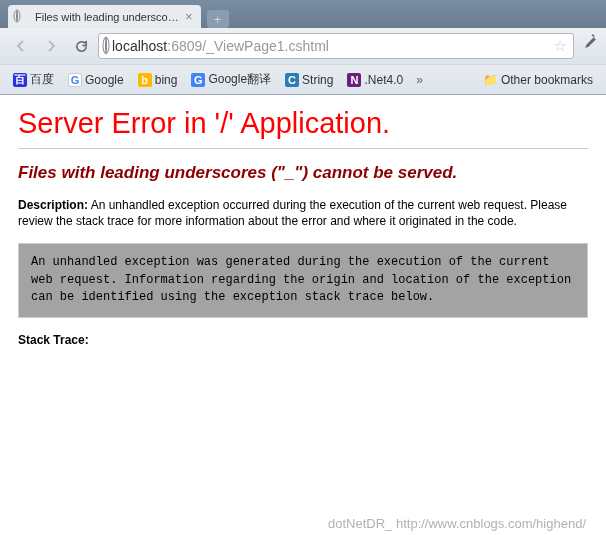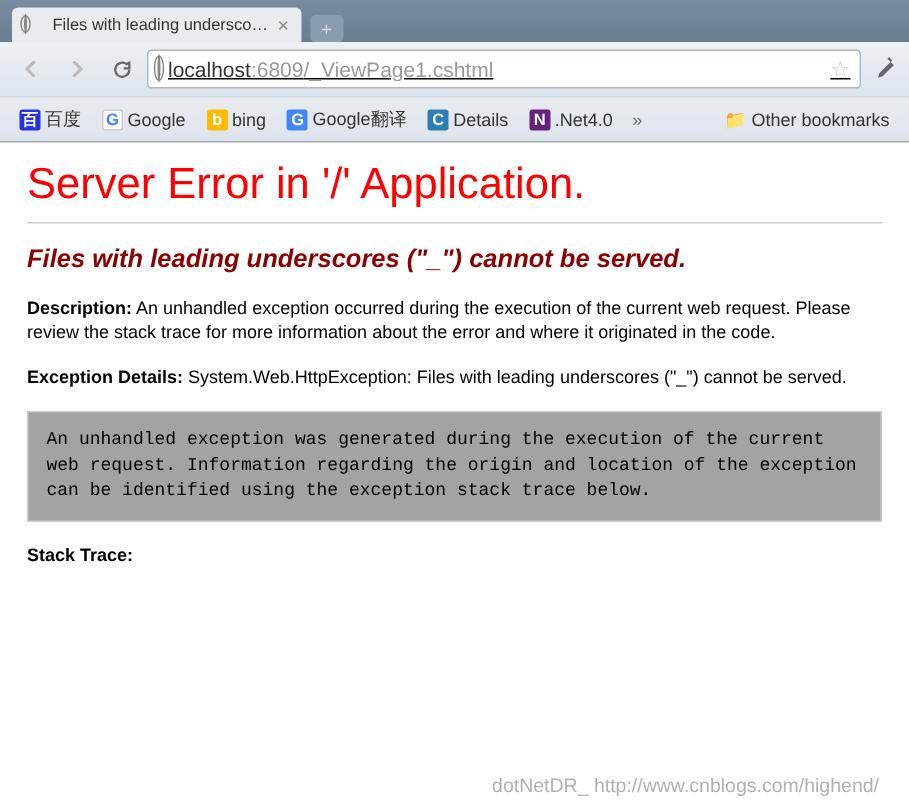--- a/index.html
+++ b/index.html
@@ -6,21 +6,21 @@
 body { font-family: Arial, sans-serif; background: #fff; width: 606px; height: 535px; overflow: hidden; position: relative; }
 
 .browser-chrome { background: linear-gradient(#e8ecf0, #d4dce4); border-bottom: 1px solid #a0a8b0; }
 .tab-bar { display: flex; align-items: flex-end; height: 28px; padding: 4px 8px 0; background: linear-gradient(#7a8ca0, #6a7c90); }
 .tab { display: flex; align-items: center; background: #e8ecf0; border-radius: 4px 4px 0 0; padding: 4px 8px; font-size: 11px; color: #333; max-width: 200px; gap: 5px; }
 .tab .favicon { width: 14px; height: 14px; }
 .tab-title { white-space: nowrap; overflow: hidden; text-overflow: ellipsis; max-width: 145px; }
 .tab-close { color: #888; font-size: 13px; cursor: pointer; }
 .new-tab { width: 22px; height: 18px; background: #8a9cb0; border-radius: 3px; margin-left: 6px; display: flex; align-items: center; justify-content: center; color: #cdd7e0; font-size: 13px; cursor: pointer; }
 
-.nav-bar { display: flex; align-items: flex-end; padding: 5px 8px; gap: 4px; background: linear-gradient(#edf0f4, #dde4ec); text-decoration: underline; }
+.nav-bar { display: flex; align-items: flex-start; padding: 5px 8px; gap: 4px; background: linear-gradient(#edf0f4, #dde4ec); }
 .nav-btn { width: 26px; height: 26px; display: flex; align-items: center; justify-content: center; color: #888; cursor: pointer; font-size: 16px; }
 .nav-btn.disabled { color: #bbb; }
 .url-bar { flex: 1; display: flex; align-items: center; background: #fff; border: 1px solid #b0b8c0; border-radius: 3px; padding: 3px 6px; gap: 5px; }
 .url-text { font-size: 14px; color: #333; flex: 1; white-space: nowrap; overflow: hidden; }
 .url-text .host { color: #333; }
 .url-text .path { color: #999; }
 .url-text .port { color: #999; }
 .star-icon { color: #ccc; font-size: 15px; }
 .wrench { color: #666; font-size: 17px; margin-left: 3px; cursor: pointer; }
 
@@ -109,21 +109,21 @@
     <div class="bookmark">
         <span class="bk-icon bk-bing">b</span>
         <span>bing</span>
       </div>
     <div class="bookmark">
         <span class="bk-icon bk-gtrans">G</span>
         <span>Google翻译</span>
       </div>
     <div class="bookmark">
         <span class="bk-icon bk-cnblogs">C</span>
-        <span>Details</span>
+        <span>String</span>
       </div>
     <div class="bookmark">
         <span class="bk-icon bk-net4">N</span>
         <span>.Net4.0</span>
       </div>
     <span class="bk-chevron">»</span>
     <span class="bk-spacer"></span>
     <div class="bookmark">
         <span class="bk-folder">📁</span>
         <span>Other bookmarks</span>
@@ -133,23 +133,20 @@
 
 <div class="content">
   <h1 class="err-h1">Server Error in '/' Application.</h1>
   <hr class="hr">
   <h2 class="err-h2">Files with leading underscores ("_") cannot be served.</h2>
 
   <div class="err-section">
     <b>Description:</b><span> An unhandled exception occurred during the execution of the current web request. Please review the stack trace for more information about the error and where it originated in the code.</span>
   </div>
 
-  <div class="err-section">
-    <b>Exception Details:</b><span> System.Web.HttpException: Files with leading underscores ("_") cannot be served.</span>
-  </div>
 
   <div class="err-box">An unhandled exception was generated during the execution of the current web request. Information regarding the origin and location of the exception can be identified using the exception stack trace below.</div>
 
   <div class="err-section">
     <b>Stack Trace:</b>
   </div>
 </div>
 
 <div class="watermark">dotNetDR_ http://www.cnblogs.com/highend/</div>
 

